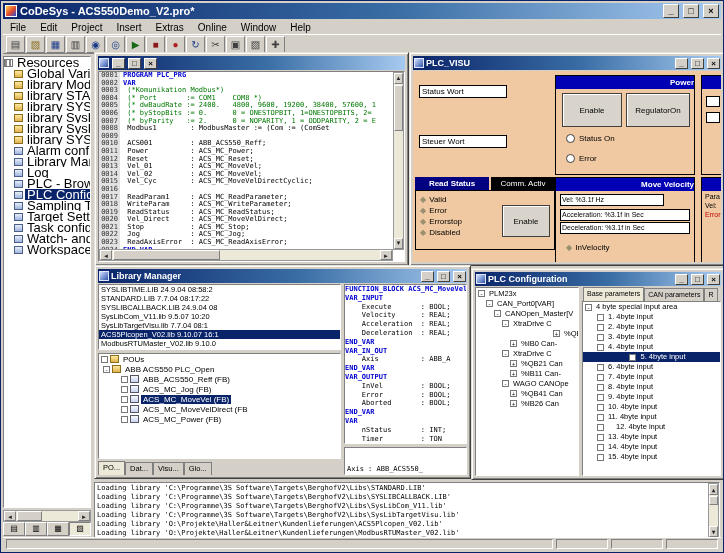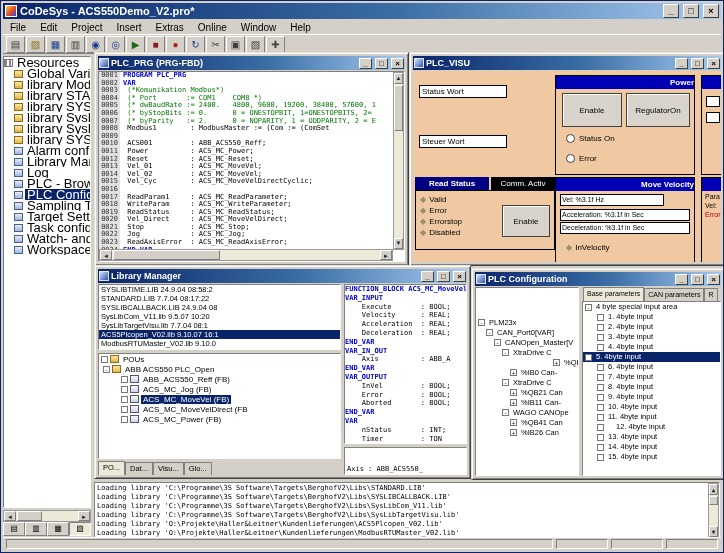--- a/index.html
+++ b/index.html
@@ -303,21 +303,20 @@
   <span class="rtab"><span>▤</span></span>
       <span class="rtab"><span>▥</span></span>
       <span class="rtab"><span>▦</span></span>
       <span class="rtab sel"><span>▧</span></span>
     </div>
 </div>
 
 <div class="win" id="win-prg">
   <div class="wtitle">
     <span class="wicon"></span>
-    <span class="wt">PLC_PRG (PRG-FBD)</span>
     <span class="wbtn2">_</span>
     <span class="wbtn2">□</span>
     <span class="wbtn2">×</span>
   </div>
   <div class="wbody" id="prg-body">
     <div class="code">
 
         <div class="cl kw">
           <span class="ln">0001</span>
           <span class="ct">PROGRAM PLC_PRG</span>
@@ -638,21 +637,21 @@
   <div class="wtitle">
     <span class="wicon"></span>
     <span class="wt">PLC Configuration</span>
     <span class="wbtn2">_</span>
     <span class="wbtn2">□</span>
     <span class="wbtn2">×</span>
   </div>
   <div class="wbody">
     <div id="cfg-tree" class="sunken">
 
-        <div class="row" style="padding-left: 2px; margin-top: 29px;">
+        <div class="row" style="padding-left: 2px;">
           <span class="exp">-</span>
           <span class="lbl">PLM23x</span>
         </div>
 
         <div class="row" style="padding-left: 10px;">
           <span class="exp">-</span>
           <span class="lbl">CAN_Port0[VAR]</span>
         </div>
 
         <div class="row" style="padding-left: 18px;">
@@ -732,21 +731,21 @@
           <div class="crow" style="padding-left: 14px;">
             <span class="exp"></span>
             <span class="lbl">3. 4byte input</span>
           </div>
 
           <div class="crow" style="padding-left: 14px;">
             <span class="exp"></span>
             <span class="lbl">4. 4byte input</span>
           </div>
 
-          <div class="crow sel" style="padding-left: 2px;">
+          <div class="crow sel" style="padding-left: 14px; justify-content: center;">
             <span class="exp"></span>
             <span class="lbl">5. 4byte input</span>
           </div>
 
           <div class="crow" style="padding-left: 14px;">
             <span class="exp"></span>
             <span class="lbl">6. 4byte input</span>
           </div>
 
           <div class="crow" style="padding-left: 14px;">

